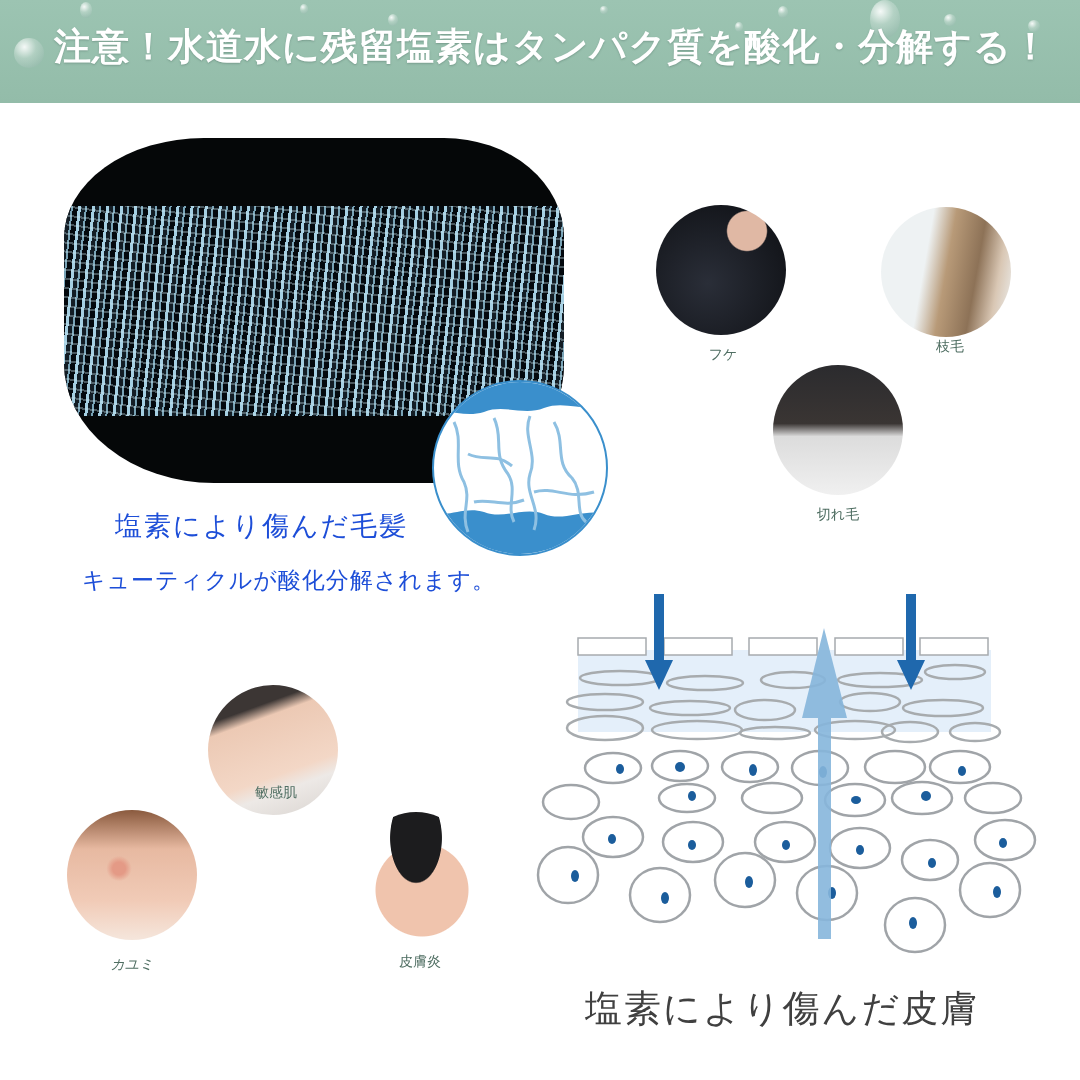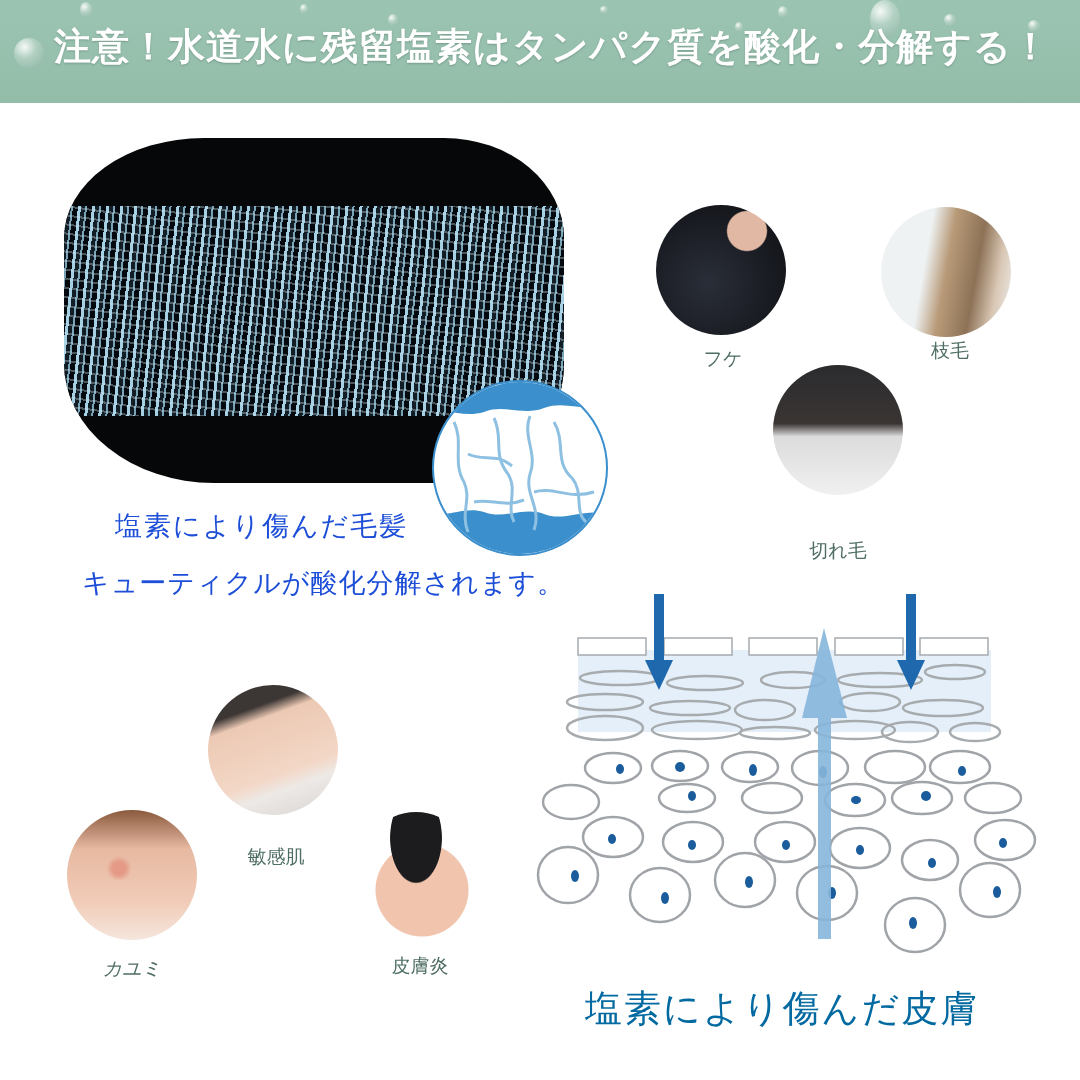--- a/index.html
+++ b/index.html
@@ -8,23 +8,23 @@
   .banner .drop { position:absolute; border-radius:50%; background:radial-gradient(circle at 35% 30%, rgba(255,255,255,0.9) 0%, rgba(255,255,255,0.25) 40%, rgba(120,160,150,0.35) 100%); }
   .banner-title { position:absolute; left:0; right:0; top:22px; text-align:center; color:#ffffff; font-size:37px; font-weight:bold; letter-spacing:1px; text-shadow:0 1px 2px rgba(60,90,80,0.35); }
   .hair { position:absolute; left:64px; top:138px; width:500px; height:345px; background:#050708; border-radius:140px 120px 120px 150px / 100px 100px 120px 120px; overflow:hidden; }
   .hair .fiber { position:absolute; left:0; top:68px; width:100%; height:210px; background:
       repeating-linear-gradient(96deg, rgba(170,210,228,0.95) 0 3px, rgba(30,40,48,0.9) 3px 7px, rgba(140,185,205,0.85) 7px 9px, rgba(15,20,25,0.9) 9px 14px);
       border-radius:8px; filter:contrast(1.1); }
   .hair .fiber2 { position:absolute; left:0; top:68px; width:100%; height:210px; background:repeating-linear-gradient(8deg, rgba(200,230,240,0.35) 0 2px, transparent 2px 9px); }
   .zoom-circle { position:absolute; left:432px; top:380px; width:172px; height:172px; border-radius:50%; background:#fff; border:2px solid #3a8fcc; overflow:hidden; }
   .caption { position:absolute; color:#1d4ed8; font-family:"DejaVu Serif", serif; }
   .photo { position:absolute; border-radius:50%; overflow:hidden; }
-  .label { position:absolute; color:#4f6e62; font-size:19px; text-align:center; width:120px; }
+  .label { position:absolute; color:#4f6e62; font-size:14px; text-align:center; width:120px; }
   .skin { position:absolute; left:535px; top:590px; width:510px; height:370px; }
-  .skin-caption { position:absolute; left:585px; top:984px; color:#0369a1; font-size:37px; letter-spacing:2px; }
+  .skin-caption { position:absolute; left:585px; top:984px; color:#404040; font-size:37px; letter-spacing:2px; }
 </style>
 </head>
 <body>
 
 <div class="banner">
   <div class="drop" style="left:14px;top:38px;width:30px;height:30px;"></div>
   <div class="drop" style="left:80px;top:2px;width:12px;height:16px;"></div>
   <div class="drop" style="left:300px;top:4px;width:8px;height:10px;"></div>
   <div class="drop" style="left:388px;top:14px;width:10px;height:12px;"></div>
   <div class="drop" style="left:600px;top:6px;width:8px;height:8px;"></div>
@@ -51,33 +51,33 @@
       <path d="M96 34 C88 54 104 72 96 92 C90 112 108 126 100 148"></path>
       <path d="M120 40 C132 60 120 80 138 96 C150 110 140 130 152 140"></path>
       <path d="M34 72 C50 80 62 70 78 84"></path>
       <path d="M100 110 C120 104 134 118 160 110"></path>
       <path d="M40 120 C56 116 70 126 90 118"></path>
     </g>
   </svg>
 </div>
 
 <div class="caption" style="left:115px;top:508px;font-size:27px;letter-spacing:2px;">塩素により傷んだ毛髪</div>
-<div class="caption" style="left:82px;top:565px;font-size:27px;letter-spacing:1px;">キューティクルが酸化分解されます。</div>
+<div class="caption" style="left:82px;top:565px;font-size:23px;letter-spacing:1px;">キューティクルが酸化分解されます。</div>
 
 <div class="photo" style="left:656px;top:205px;width:130px;height:130px;background:radial-gradient(circle at 70% 20%, #e0b8a4 0 14%, transparent 15%), radial-gradient(circle at 40% 60%, #2a2e38 0%, #121419 80%);"></div>
 <div class="label" style="left:663px;top:346px;">フケ</div>
 
 <div class="photo" style="left:881px;top:207px;width:130px;height:130px;background:linear-gradient(100deg, #eef2f3 0%, #eef2f3 35%, #b89a78 50%, #8d7257 70%, #d9c7b4 85%, #eef2f3 100%);"></div>
 <div class="label" style="left:890px;top:338px;">枝毛</div>
 
 <div class="photo" style="left:773px;top:365px;width:130px;height:130px;background:linear-gradient(180deg, #2b2b2e 0%, #3a3533 45%, #dcdcdc 55%, #f0f0f0 100%);"></div>
-<div class="label" style="left:778px;top:506px;margin-top:32px;">切れ毛</div>
+<div class="label" style="left:778px;top:506px;">切れ毛</div>
 
 <div class="photo" style="left:208px;top:685px;width:130px;height:130px;background:linear-gradient(160deg, #3c3634 0%, #3c3634 22%, #ecc9b4 30%, #f3d7c6 65%, #ede9e6 75%, #d8d3cf 100%);"></div>
-<div class="label" style="left:216px;top:844px;">敏感肌</div>
+<div class="label" style="left:216px;top:784px;">敏感肌</div>
 
 <div class="photo" style="left:67px;top:810px;width:130px;height:130px;background:radial-gradient(circle at 40% 45%, #e49a86 0 6%, transparent 12%), linear-gradient(180deg, #8a5a3e 0%, #e7b9a1 30%, #f1cbb7 70%, #f5e6dc 100%);"></div>
 <div class="label" style="left:72px;top:956px;font-style:italic;">カユミ</div>
 
 <div class="photo" style="left:356px;top:812px;width:120px;height:130px;background:radial-gradient(ellipse at 50% 20%, #1c1c1e 0 30%, transparent 31%), radial-gradient(circle at 55% 60%, #f0c4ad 0 45%, transparent 46%), #ffffff;"></div>
 <div class="label" style="left:360px;top:953px;font-family:Liberation Serif, serif;">皮膚炎</div>
 
 <div class="skin">
   <svg width="510" height="370" viewBox="0 0 510 370">
     <rect x="43" y="60" width="413" height="82" fill="#e4effa"></rect>

